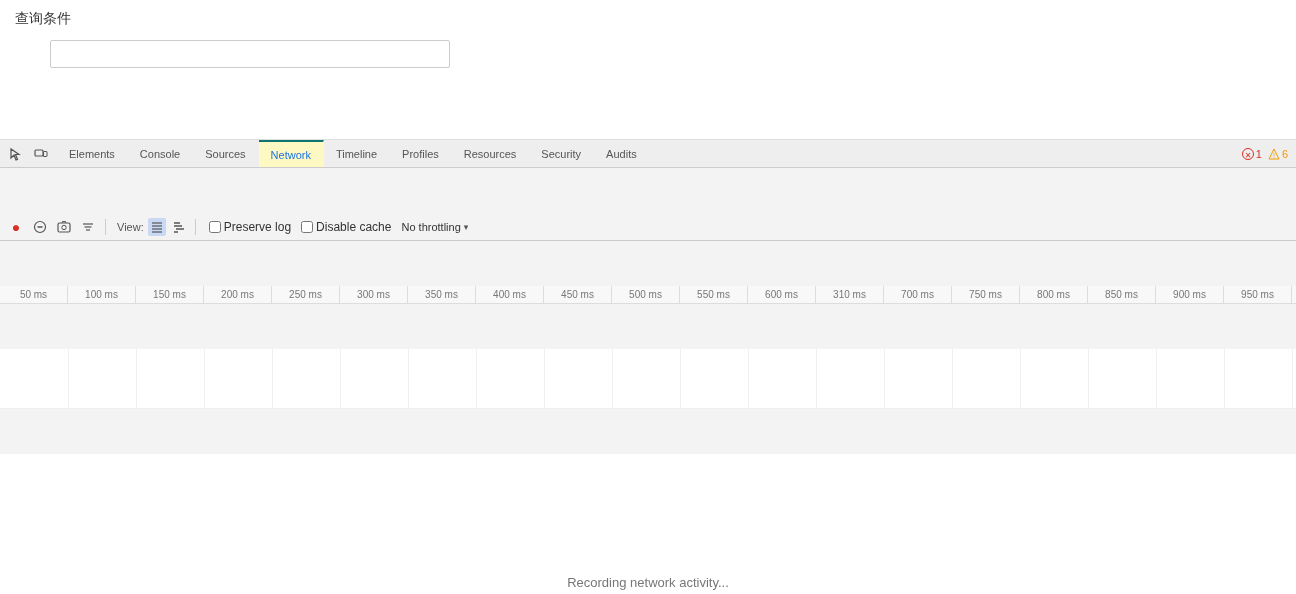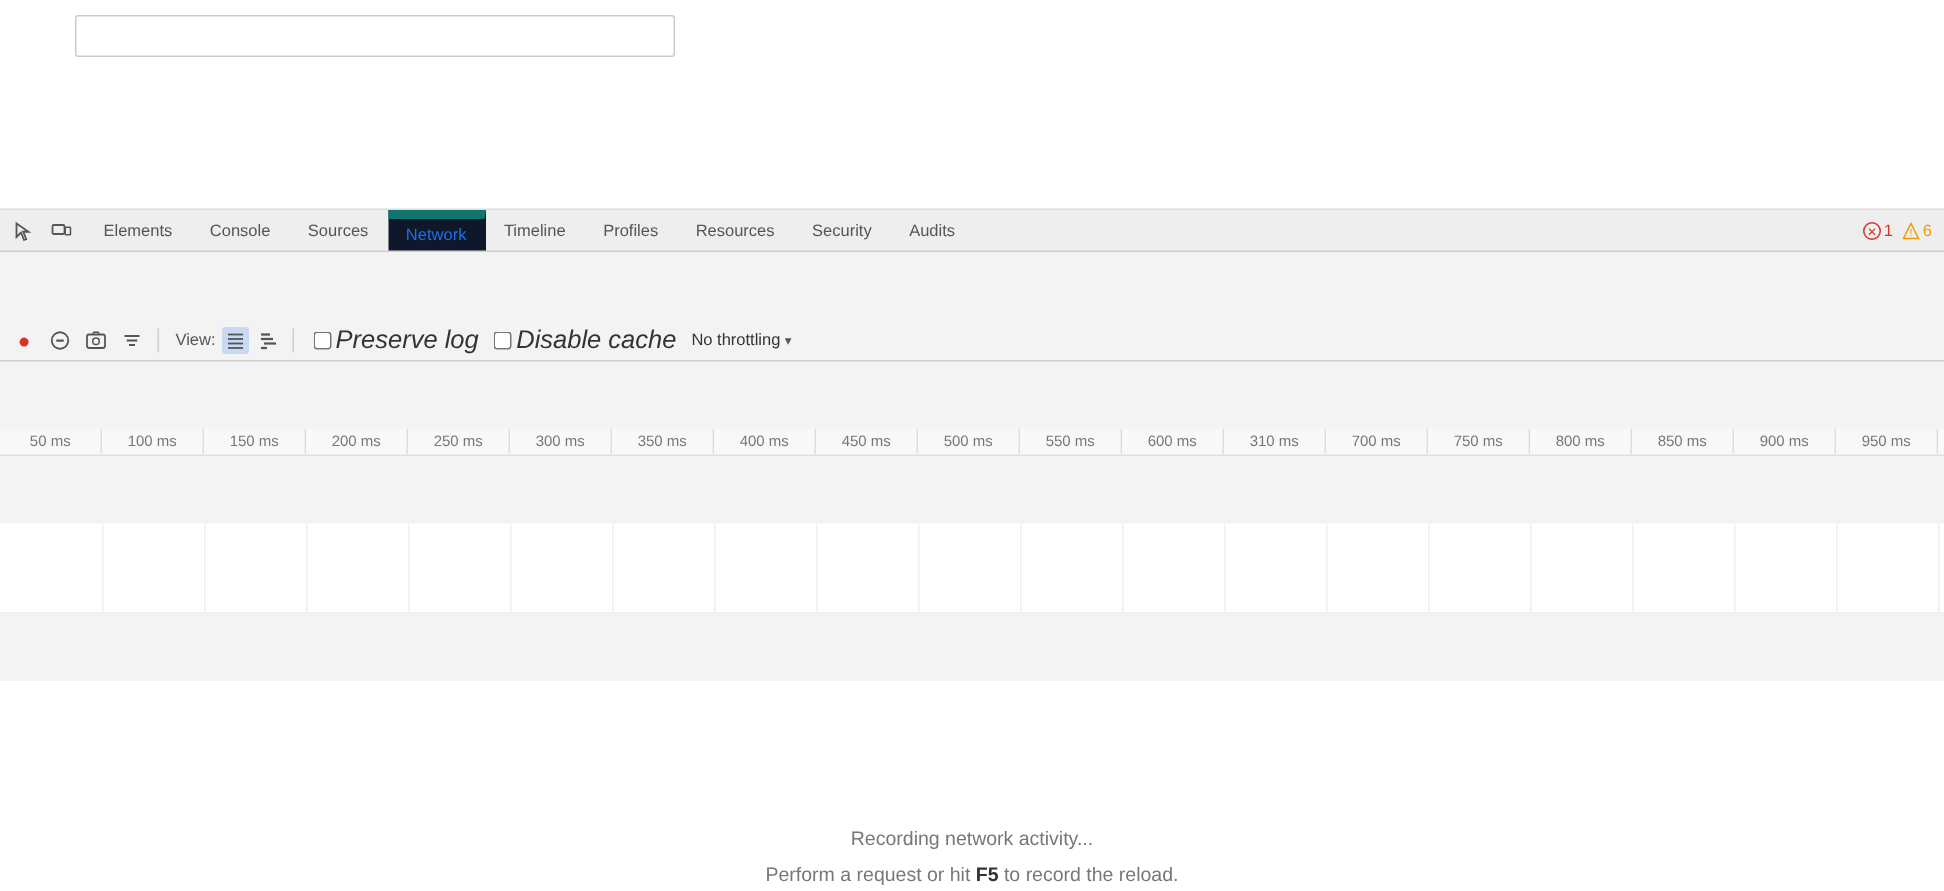--- a/index.html
+++ b/index.html
@@ -77,23 +77,23 @@
       display: flex;
       align-items: center;
       cursor: pointer;
       font-size: 11px;
       color: #555;
       border-right: 1px solid transparent;
       white-space: nowrap;
       position: relative;
     }
     .tab.active {
-      background: #0f172a;
+      background: #fef9c3;
       color: #1a73e8;
-      border-top: 6px solid #0f766e;
+      border-top: 2px solid #0f766e;
     }
     .tab-bar-right {
       margin-left: auto;
       display: flex;
       align-items: center;
       padding-right: 8px;
       gap: 6px;
     }
     .error-badge {
       display: flex;
@@ -159,24 +159,23 @@
       background: #c8d8f5;
       border-radius: 2px;
     }
     .toolbar-checkbox-group {
       display: flex;
       align-items: center;
       gap: 3px;
       margin-left: 6px;
     }
     .toolbar-checkbox-group label {
-      font-size: 17px;
+      font-size: 12px;
       color: #333;
       cursor: pointer;
-      font-style: italic;
     }
     .toolbar-checkbox-group input[type="checkbox"] {
       cursor: pointer;
       width: 12px;
       height: 12px;
     }
     .throttle-select {
       display: flex;
       align-items: center;
       margin-left: 6px;
@@ -251,20 +250,21 @@
       top: 0;
       bottom: 0;
       width: 1px;
       background: #f0f0f0;
     }
   </style>
 </head>
 <body>
 
 <div class="page-area">
+  <div class="page-title">查询条件</div>
   <input class="search-box" type="text" style="">
 </div>
 
 <div class="devtools">
 
   <div class="tab-bar-wrapper">
     <div class="devtools-icons">
       <div class="devtools-icon-btn" title="Inspect element">
 
         <svg width="14" height="14" viewBox="0 0 14 14" fill="none" xmlns="http://www.w3.org/2000/svg">
@@ -414,19 +414,16 @@
       <div class="grid-line" style="left: 1020px;"></div>
       <div class="grid-line" style="left: 1088px;"></div>
       <div class="grid-line" style="left: 1156px;"></div>
       <div class="grid-line" style="left: 1224px;"></div>
       <div class="grid-line" style="left: 1292px;"></div>
     </div>
 
   <div class="network-content">
     <div class="recording-msg">
       <div>Recording network activity...</div>
-      <div>
-        <span>Perform a request or hit </span><span class="highlight">F5</span><span> to record the reload.</span>
-      </div>
     </div>
   </div>
 
 </div>
 
 </body></html>

